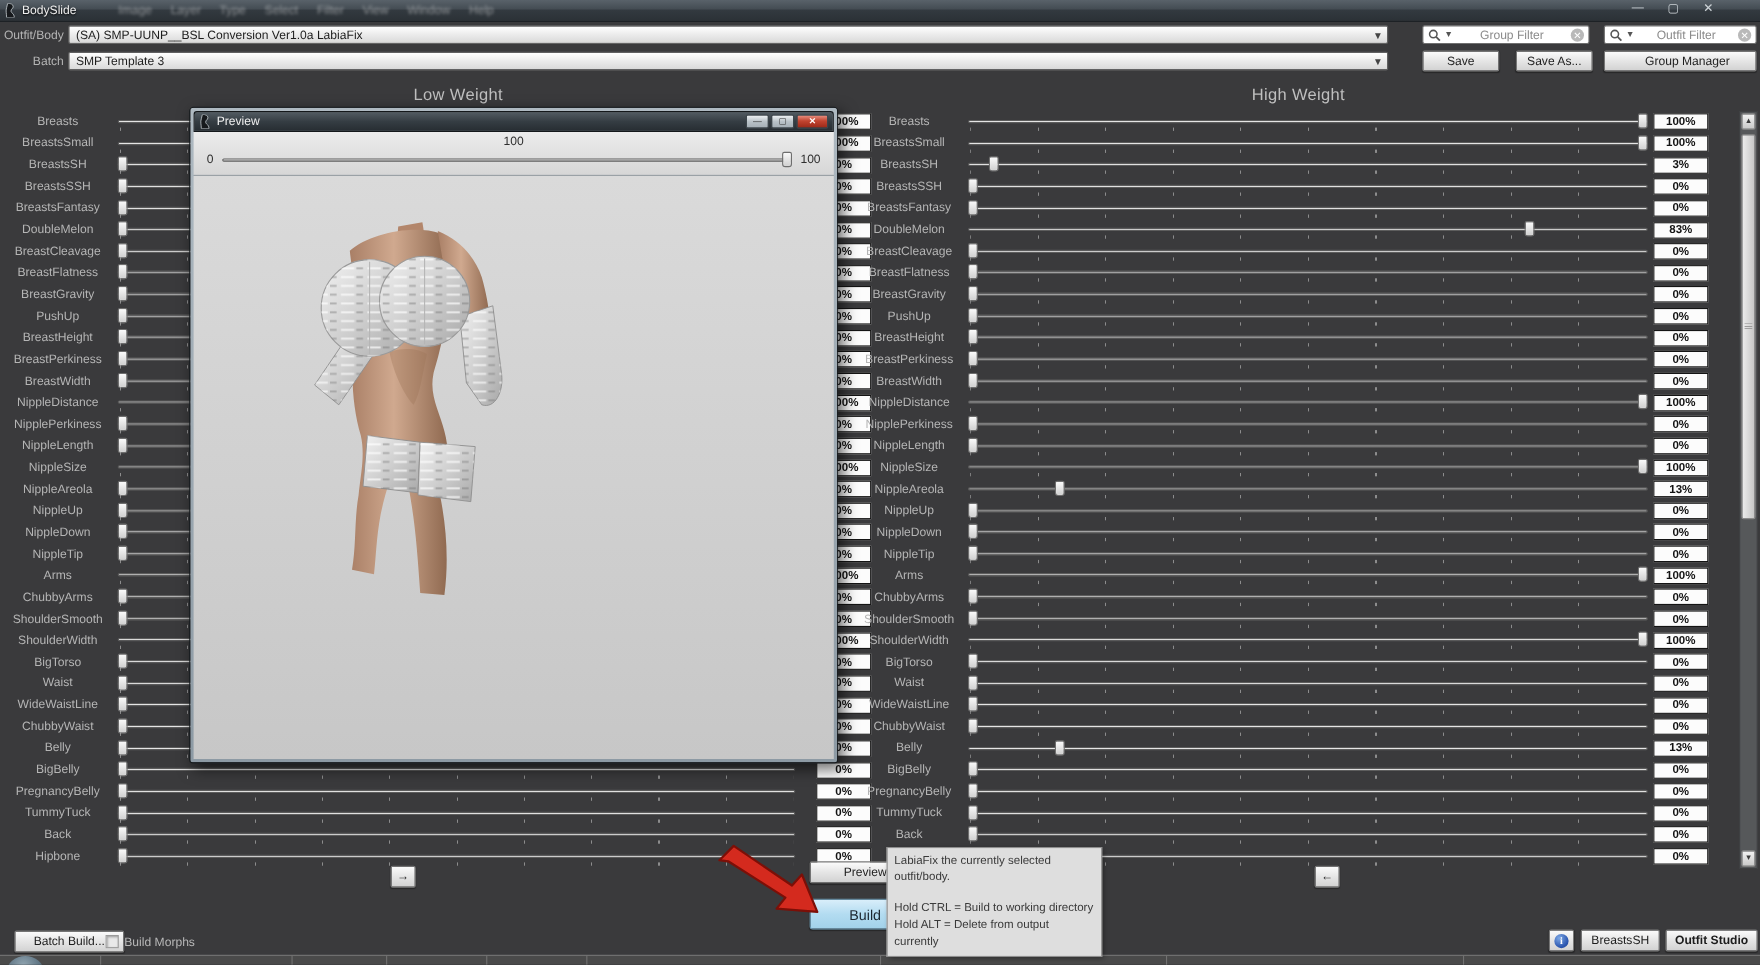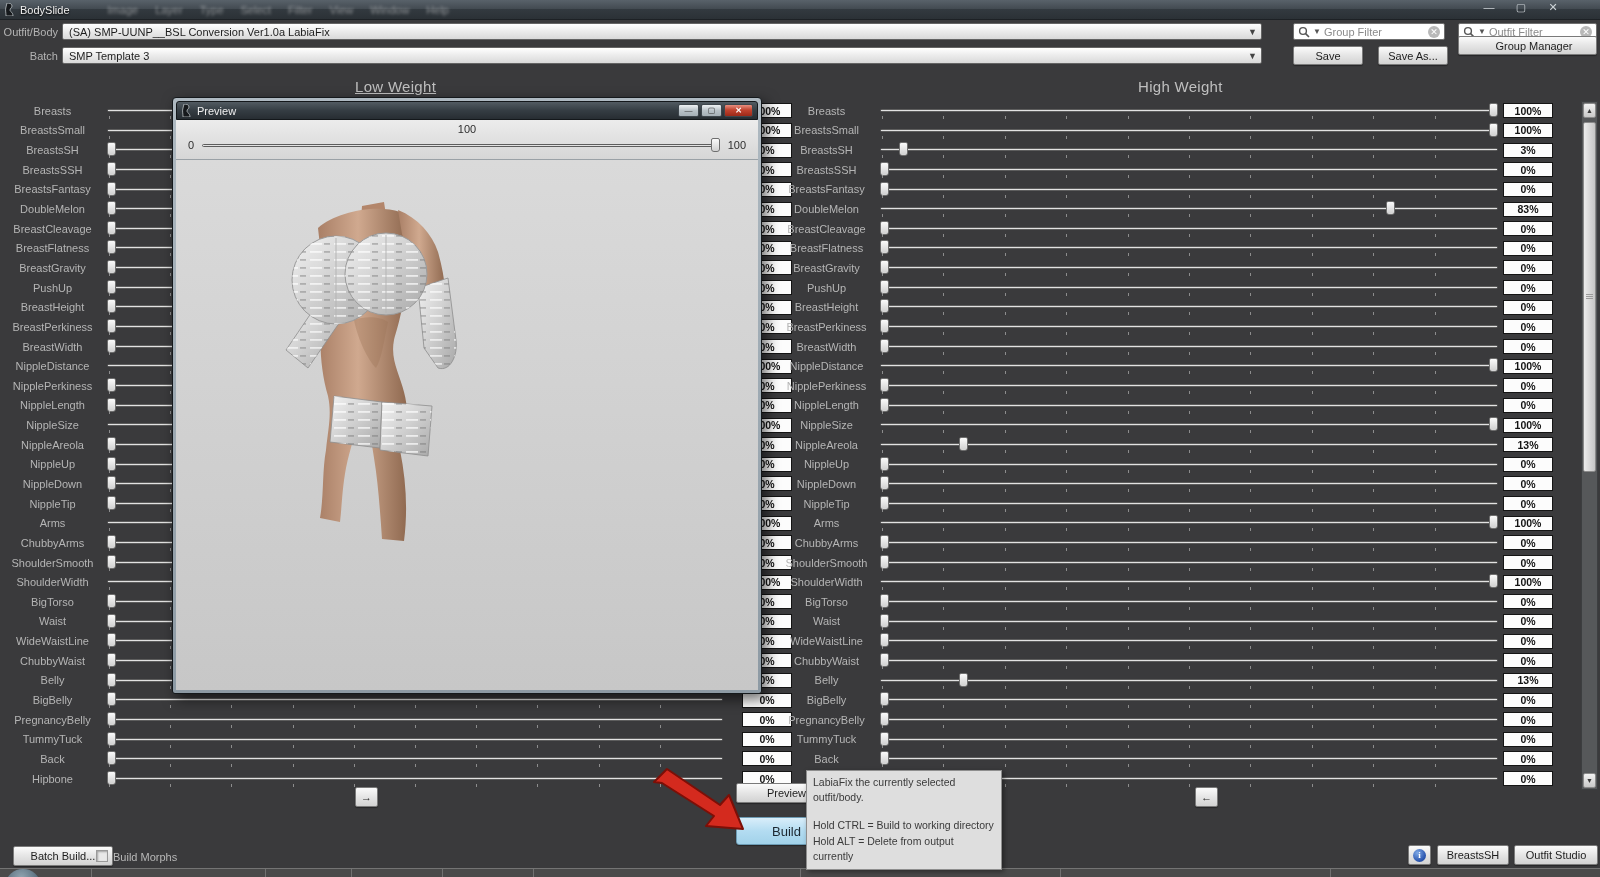--- a/index.html
+++ b/index.html
@@ -30,21 +30,21 @@
     background:linear-gradient(#ffffff,#ececec 48%,#d9d9d9);
     color:#1d1d1d; display:flex; align-items:center; padding-left:6px; overflow:hidden;
   }
   .combo .arrow { position:absolute; right:4px; top:3px; color:#444; font-size:9px; }
   .searchbox {
     position:absolute; height:17px; background:#fff; border:1px solid #6f6f6f; border-radius:2px;
     display:flex; align-items:center; padding:0 4px; gap:3px;
   }
   .searchbox input {
     border:none; outline:none; flex:1; font-family:"Liberation Sans",sans-serif;
-    font-size:11px; color:#333; background:transparent; min-width:10px;
+    font-size:11px; color:#333; background:transparent; min-width:10px;text-align:center;
   }
   .searchbox input::placeholder { color:#8b8b8b; }
   .mag { width:12px; height:12px; flex:none; }
   .mini-caret { color:#555; font-size:8px; flex:none; }
   .clearx {
     flex:none; width:12px; height:12px; border-radius:50%; background:#b9b9b9; color:#fff;
     font-size:9px; line-height:12px; text-align:center;
   }
   .btn {
     position:absolute; height:19px; border:1px solid #7a7a7a; border-radius:2px;
@@ -217,23 +217,23 @@
       <circle cx="5" cy="5" r="3.4" fill="none" stroke="#555" stroke-width="1.4"></circle>
       <line x1="7.6" y1="7.6" x2="11" y2="11" stroke="#555" stroke-width="1.6"></line>
     </svg>
   <span class="mini-caret">▼</span>
   <input placeholder="Outfit Filter" style="">
   <span class="clearx">✕</span>
 </div>
 
 <div class="btn" style="left:1293px;top:46px;width:70px;">Save</div>
 <div class="btn" style="left:1378px;top:46px;width:70px;">Save As...</div>
-<div class="btn" style="left:1458px;top:36px;width:139px;padding-left:13px;">Group Manager</div>
-
-<div class="col-header" style="left:355px;text-decoration:underline;">Low Weight</div>
+<div class="btn" style="left:1458px;top:46px;width:139px;padding-left:13px;">Group Manager</div>
+
+<div class="col-header" style="left:376px;">Low Weight</div>
 <div class="col-header" style="left:1138px;">High Weight</div>
 
 <div class="panel low" id="low-panel">
   <div class="srow">
     <div class="slabel">Breasts</div>
     <div class="sarea">
       <div class="strk"></div>
       <div class="sthumb" style="left: calc(100% - 9px);"></div>
       <div class="sticks"></div>
     </div>
@@ -1033,21 +1033,21 @@
 </svg>
 
 <div class="btn" style="left:13px;top:846px;width:100px;height:20px;">Batch Build...</div>
 <div class="checkbox" style="left:96px;top:850px;"></div>
 <div class="cb-label" style="left:113px;top:851px;">Build Morphs</div>
 
 <div class="btn" style="left:1408px;top:845px;width:23px;height:20px;">
   <span class="info-i">i</span>
 </div>
 <div class="btn" style="left:1437px;top:845px;width:72px;height:20px;">BreastsSH</div>
-<div class="btn" style="left:1514px;top:845px;width:84px;height:20px;">Outfit Studio</div>
+<div class="btn" style="left:1514px;top:845px;width:84px;height:20px;font-weight:bold;">Outfit Studio</div>
 
 <div class="bottom-strip">
   <i style="left:91px;"></i>
     <i style="left:265px;"></i>
     <i style="left:351px;"></i>
     <i style="left:442px;"></i>
   <i style="left:533px;"></i>
     <i style="left:800px;"></i>
     <i style="left:1060px;"></i>
     <i style="left:1330px;"></i>

